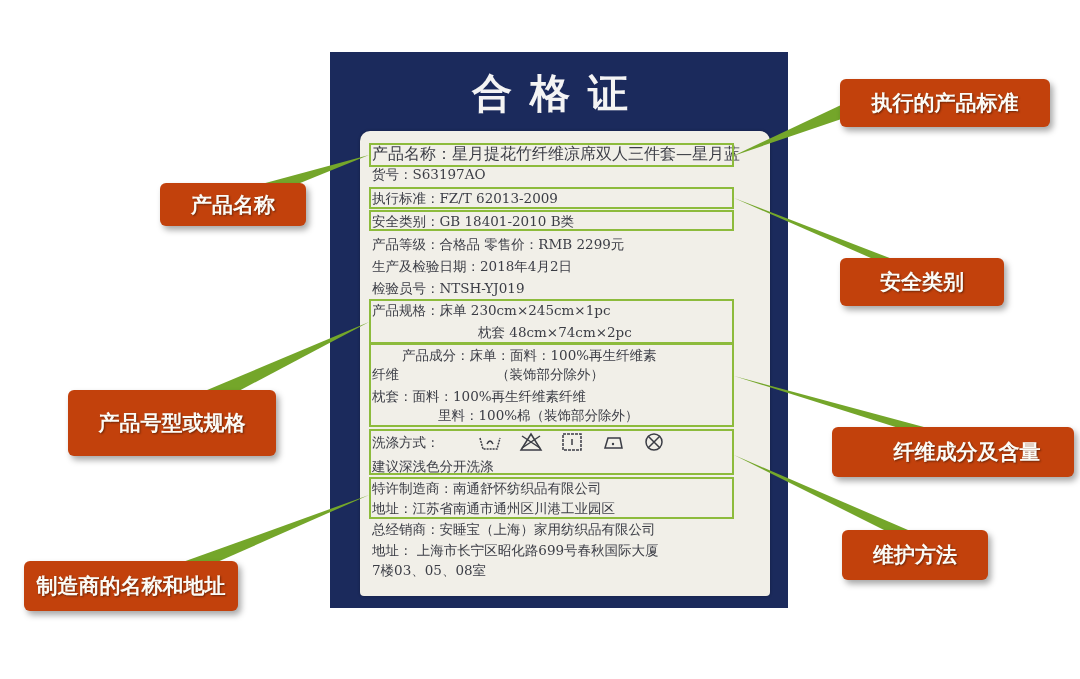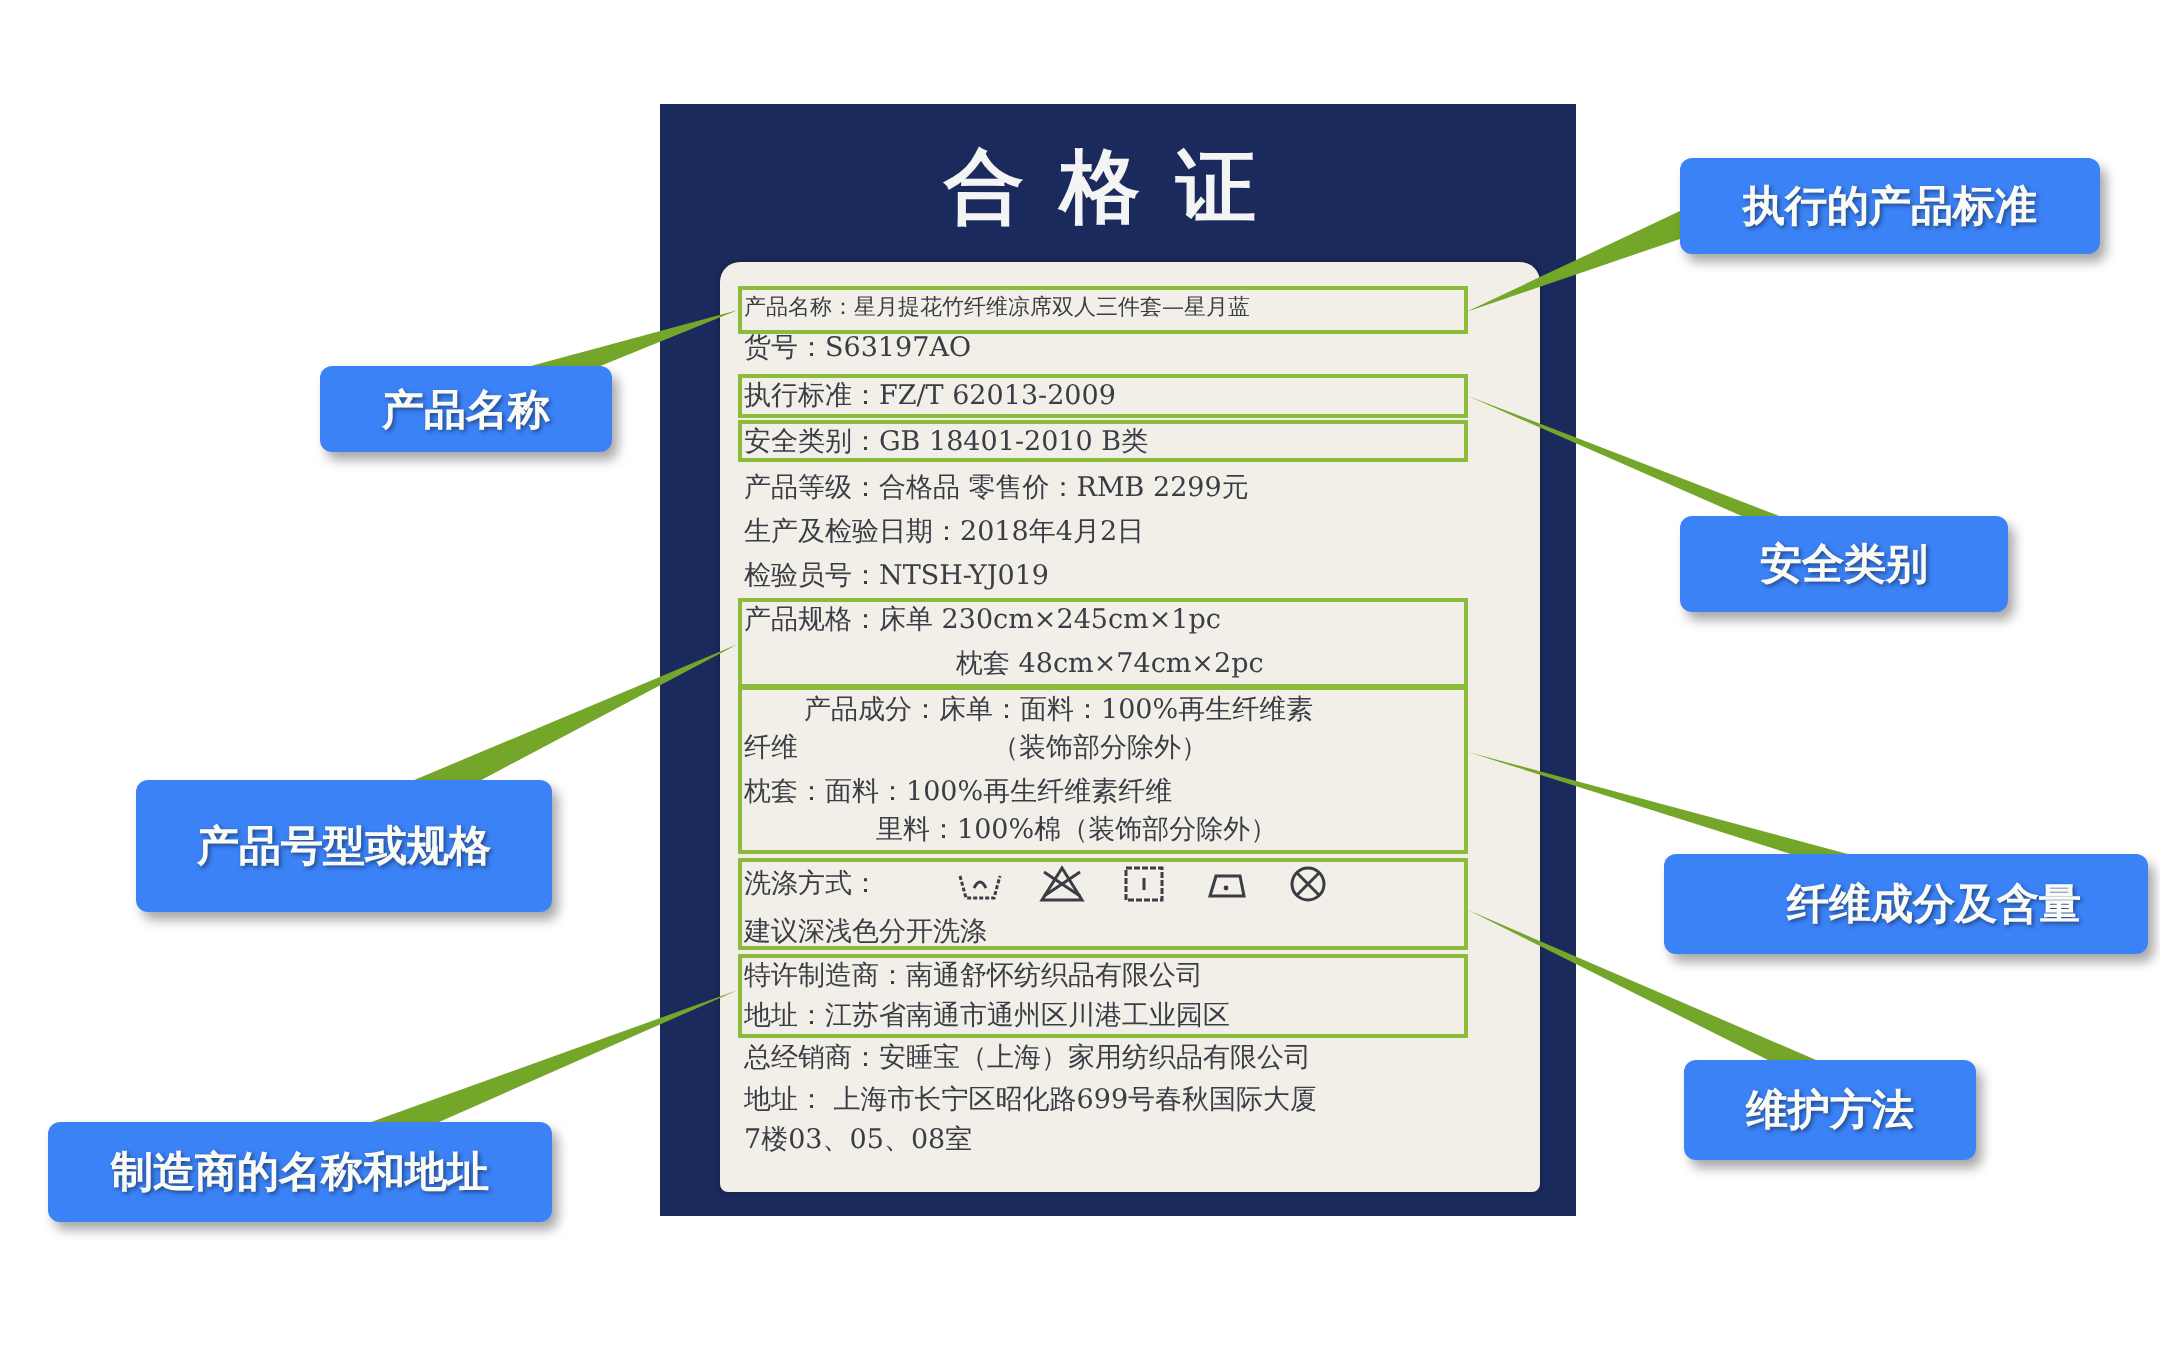--- a/index.html
+++ b/index.html
@@ -23,40 +23,40 @@
     box-shadow: 0 0 3px rgba(0,0,0,0.3);
   }
   .line {
     position:absolute; left:372px; font-family:"DejaVu Serif", serif;
     font-size:13.5px; color:#3b3d45; white-space:nowrap; line-height:20px;
   }
   .hl {
     position:absolute; border:2px solid #8dbb3c; box-sizing:border-box;
   }
   .callout {
-    position:absolute; background:#3b82f6; color:#fbfbf6; font-weight:bold;
+    position:absolute; background:#c2410c; color:#fbfbf6; font-weight:bold;
     font-size:21px; border-radius:6px; display:flex; align-items:center;
     justify-content:center; box-shadow:3px 4px 6px rgba(0,0,0,0.35);
     text-shadow:1px 1px 2px rgba(0,0,0,0.45);
     font-family:"DejaVu Sans", sans-serif;
     text-align:center;
   }
   svg.connectors { position:absolute; left:0; top:0; width:1080px; height:679px; pointer-events:none; }
   .care-icons { position:absolute; left:478px; top:432px; display:flex; gap:17px; }
   .care-icons svg { width:24px; height:20px; }
 </style>
 </head>
 <body>
 
 <div class="navy-card">
   <div class="card-title">合格证</div>
 </div>
 <div class="label-sheet"></div>
 
-<div class="line" style="top:144px;font-size:11px;">产品名称：星月提花竹纤维凉席双人三件套—星月蓝</div>
+<div class="line" style="top:144px;font-size:16px;">产品名称：星月提花竹纤维凉席双人三件套—星月蓝</div>
 <div class="line" style="top:164px;">货号：S63197AO</div>
 <div class="line" style="top:188px;">执行标准：FZ/T 62013-2009</div>
 <div class="line" style="top:211px;">安全类别：GB 18401-2010 B类</div>
 <div class="line" style="top:234px;">产品等级：合格品 零售价：RMB 2299元</div>
 <div class="line" style="top:256px;">生产及检验日期：2018年4月2日</div>
 <div class="line" style="top:278px;">检验员号：NTSH-YJ019</div>
 <div class="line" style="top:300px;">产品规格：床单 230cm×245cm×1pc</div>
 <div class="line" style="top:322px;left:478px;">枕套 48cm×74cm×2pc</div>
 <div class="line" style="top:345px;margin-left:30px;">产品成分：床单：面料：100%再生纤维素</div>
 <div class="line" style="top:364px;">纤维</div>
@@ -112,13 +112,13 @@
   <polygon points="734,455 890,533 915,533" fill="#74a62a"></polygon>
   <polygon points="369,495 180,563 215,563" fill="#74a62a"></polygon>
 </svg>
 
 <div class="callout" style="left:840px;top:79px;width:210px;height:48px;">执行的产品标准</div>
 <div class="callout" style="left:160px;top:183px;width:146px;height:43px;">产品名称</div>
 <div class="callout" style="left:840px;top:258px;width:164px;height:48px;">安全类别</div>
 <div class="callout" style="left:68px;top:390px;width:208px;height:66px;">产品号型或规格</div>
 <div class="callout" style="left:832px;top:427px;width:214px;height:50px;padding-left:28px;">纤维成分及含量</div>
 <div class="callout" style="left:842px;top:530px;width:146px;height:50px;">维护方法</div>
-<div class="callout" style="left:24px;top:561px;width:252px;height:50px;">制造商的名称和地址</div>
+<div class="callout" style="left:24px;top:561px;width:214px;height:50px;">制造商的名称和地址</div>
 
 </body></html>

